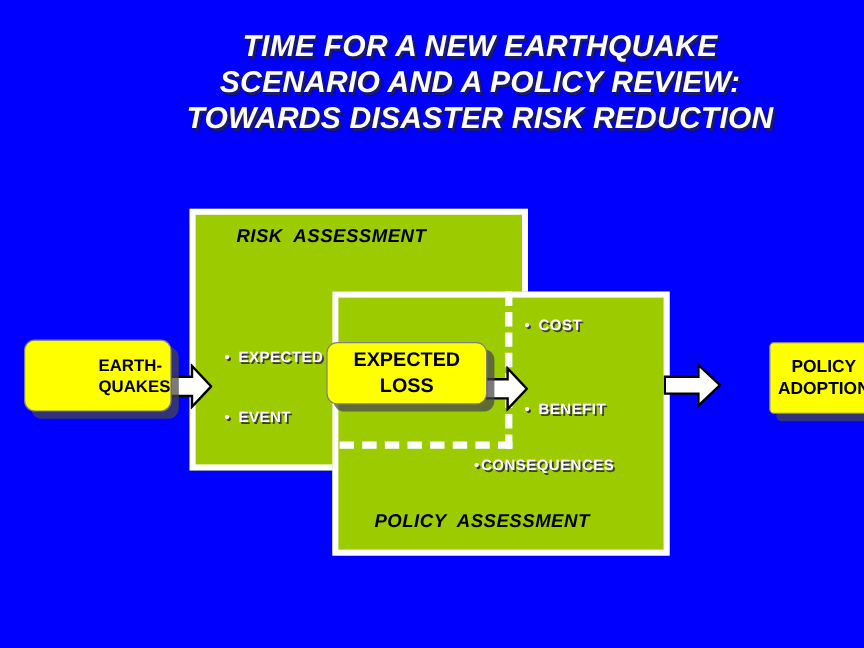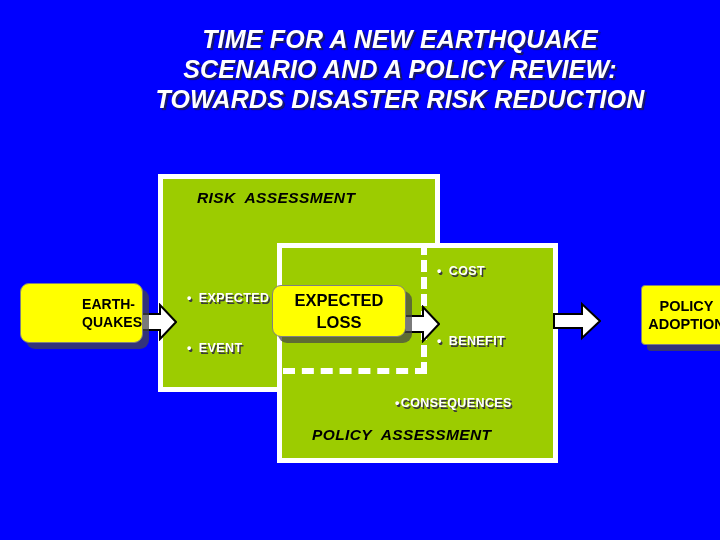--- a/index.html
+++ b/index.html
@@ -95,21 +95,21 @@
   .bullet-item.tight .dot {
     margin-right: 1px;
   }
 
   #bullet-vulnerability { left: 24px; top: 62px; }
   #bullet-exposure      { left: 24px; top: 112px; }
   #bullet-event         { left: 24px; top: 162px; }
 
   #bullet-cost          { left: 155px; top: 16px; }
   #bullet-benefit       { left: 155px; top: 86px; }
-  #bullet-consequences  { left: 113px; top: 148px; }
+  #bullet-consequences  { left: 113px; top: 133px; }
 
   
   #dashed-highlight {
     position: absolute;
     left: 283px;
     top: 243px;
     width: 144px;
     height: 131px;
     border-right: 6px dashed #ffffff;
     border-bottom: 6px dashed #ffffff;

